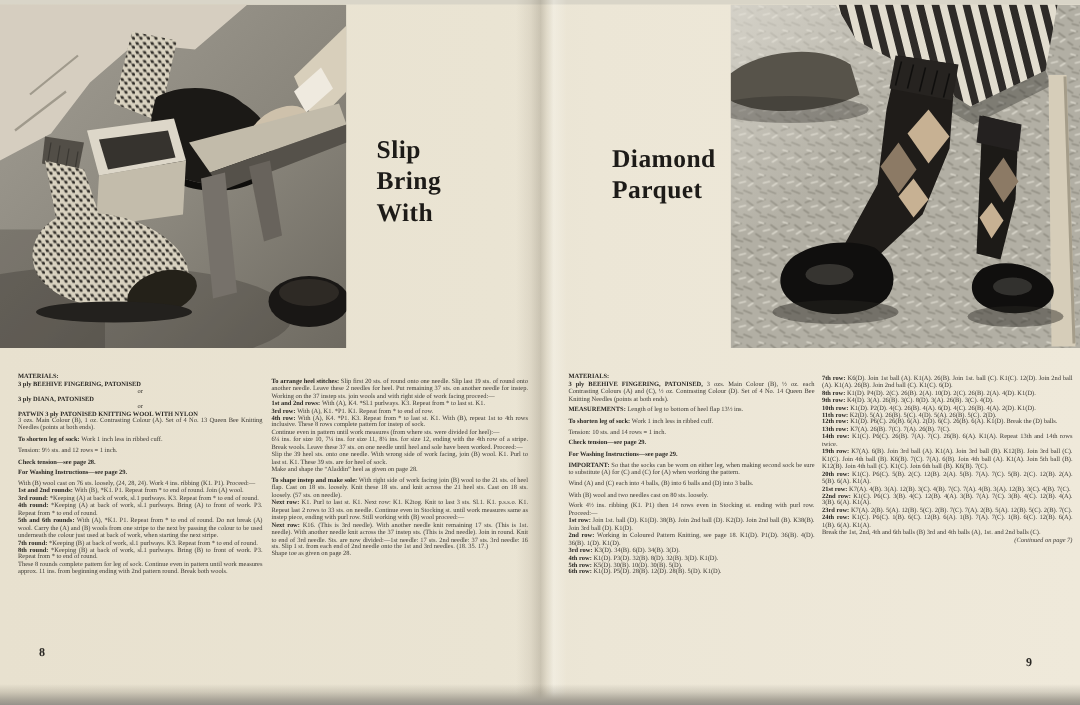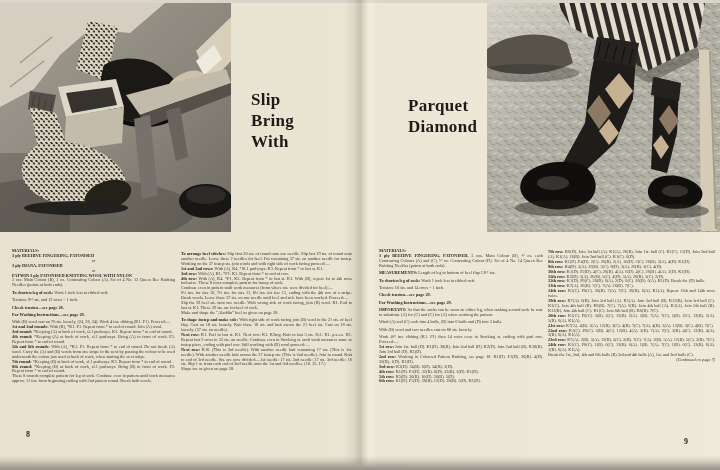--- a/index.html
+++ b/index.html
@@ -151,22 +151,22 @@
   </div>
 
   <div class="title title-left">
 
   <div class="tline">Slip</div>
       <div class="tline">Bring</div>
       <div class="tline">With</div>
     </div>
   <div class="title title-right">
 
-  <div class="tline">Parquet</div>
-      <div class="tline">Diamond</div>
+  <div class="tline">Diamond</div>
+      <div class="tline">Parquet</div>
     </div>
 
   <div class="col c1">
 
   <p class="para indh b"><span>MATERIALS:</span></p>
       <p class="para ind b"><span>3 ply BEEHIVE FINGERING, PATONISED</span></p>
       <p class="para ctr"><span>or</span></p>
       <p class="para ind b"><span>3 ply DIANA, PATONISED</span></p>
       <p class="para ctr"><span>or</span></p>
       <p class="para ind b"><span>PATWIN 3 ply PATONISED KNITTING WOOL WITH NYLON</span></p>

